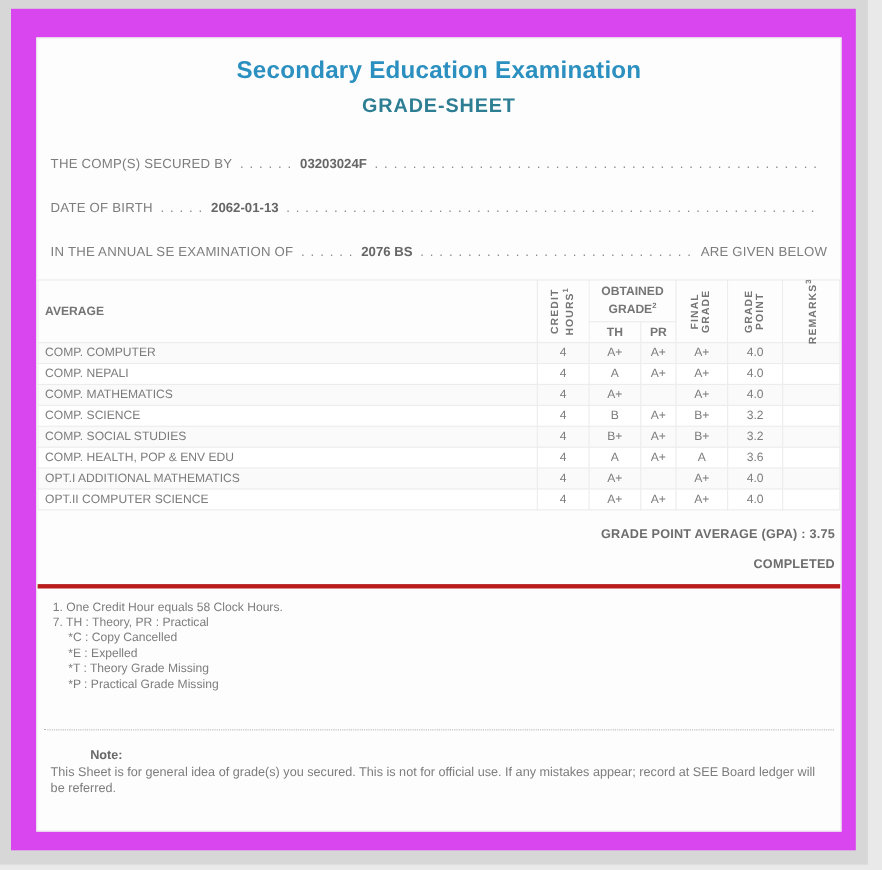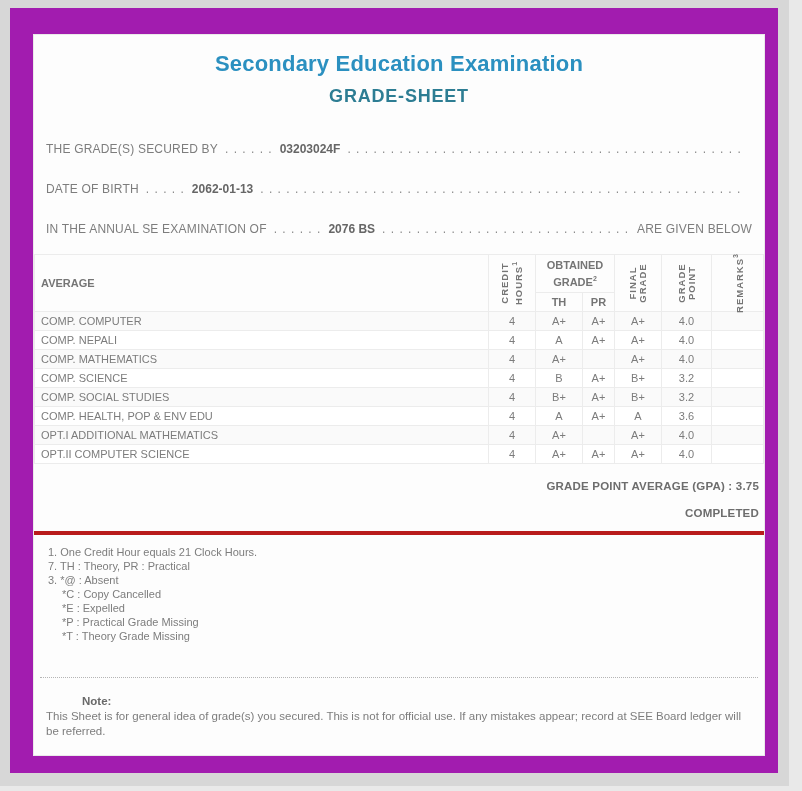--- a/index.html
+++ b/index.html
@@ -4,21 +4,21 @@
 <style>
   * { box-sizing: border-box; }
   html, body { margin: 0; padding: 0; }
   body {
     width: 802px; height: 791px;
     position: relative; overflow: hidden;
     background: #e9e9e9;
     font-family: "Liberation Sans", sans-serif;
   }
   .frame-dark { position: absolute; left: 0; top: 0; right: 13px; bottom: 5px; background: #d7d7d7; }
-  .page { position: absolute; left: 10px; top: 8px; width: 768px; height: 765px; background: #a21caf; }
+  .page { position: absolute; left: 10px; top: 8px; width: 768px; height: 765px; background: #d946ef; }
   .card {
     position: absolute; left: 23px; top: 26px; width: 732px; height: 722px;
     background: #fdfdfd; border: 1px solid #eaeaea; overflow: hidden;
   }
 
   .title { margin-top: 16px; text-align: center; font-size: 22px; font-weight: bold; color: #2b90c0; line-height: 26px; letter-spacing: 0.2px; }
   .subtitle { margin-top: 9px; text-align: center; font-size: 18px; font-weight: bold; color: #2d7d93; letter-spacing: 0.8px; }
 
   .info { margin-top: 22px; padding: 0 12px; color: #7d7d7d; font-size: 12px; }
   .info-line { display: flex; align-items: center; height: 40px; white-space: nowrap; }
@@ -67,21 +67,21 @@
 
 <div class="frame-dark"></div>
 <div class="page">
   <div class="card">
 
     <div class="title">Secondary Education Examination</div>
     <div class="subtitle">GRADE-SHEET</div>
 
     <div class="info">
       <div class="info-line">
-        <span class="info-label">THE GRADE(S) SECURED BY</span>
+        <span class="info-label">THE COMP(S) SECURED BY</span>
         <span class="info-dots-gap">. . . . . .</span>
         <span class="info-value">03203024F</span>
         <span class="info-dots-fill">. . . . . . . . . . . . . . . . . . . . . . . . . . . . . . . . . . . . . . . . . . . . . . . . . . . . . . . . . . . .</span>
         <span class="info-suffix"></span>
       </div>
       <div class="info-line">
         <span class="info-label">DATE OF BIRTH</span>
         <span class="info-dots-gap">. . . . .</span>
         <span class="info-value">2062-01-13</span>
         <span class="info-dots-fill">. . . . . . . . . . . . . . . . . . . . . . . . . . . . . . . . . . . . . . . . . . . . . . . . . . . . . . . . . . . .</span>
@@ -220,27 +220,26 @@
 
     <div class="summary">
       <div class="gpa-row">
         <span>GRADE POINT AVERAGE (GPA) :</span>
         <span>3.75</span>
       </div>
       <div class="completed-row">COMPLETED</div>
     </div>
 
     <div class="footnotes">
-      <div>1. One Credit Hour equals 21 Clock Hours.</div>
+      <div>1. One Credit Hour equals 58 Clock Hours.</div>
       <div>7. TH : Theory, PR : Practical</div>
-      <div>3. *@ : Absent</div>
       <div class="fn-indent">*C : Copy Cancelled</div>
       <div class="fn-indent">*E : Expelled</div>
+      <div class="fn-indent">*T : Theory Grade Missing</div>
       <div class="fn-indent">*P : Practical Grade Missing</div>
-      <div class="fn-indent">*T : Theory Grade Missing</div>
     </div>
 
     <div class="divider"></div>
 
     <div class="note">
       <div class="note-label">Note:</div>
       <div>This Sheet is for general idea of grade(s) you secured. This is not for official use. If any mistakes appear; record at SEE Board ledger will be referred.</div>
     </div>
 
   </div>

